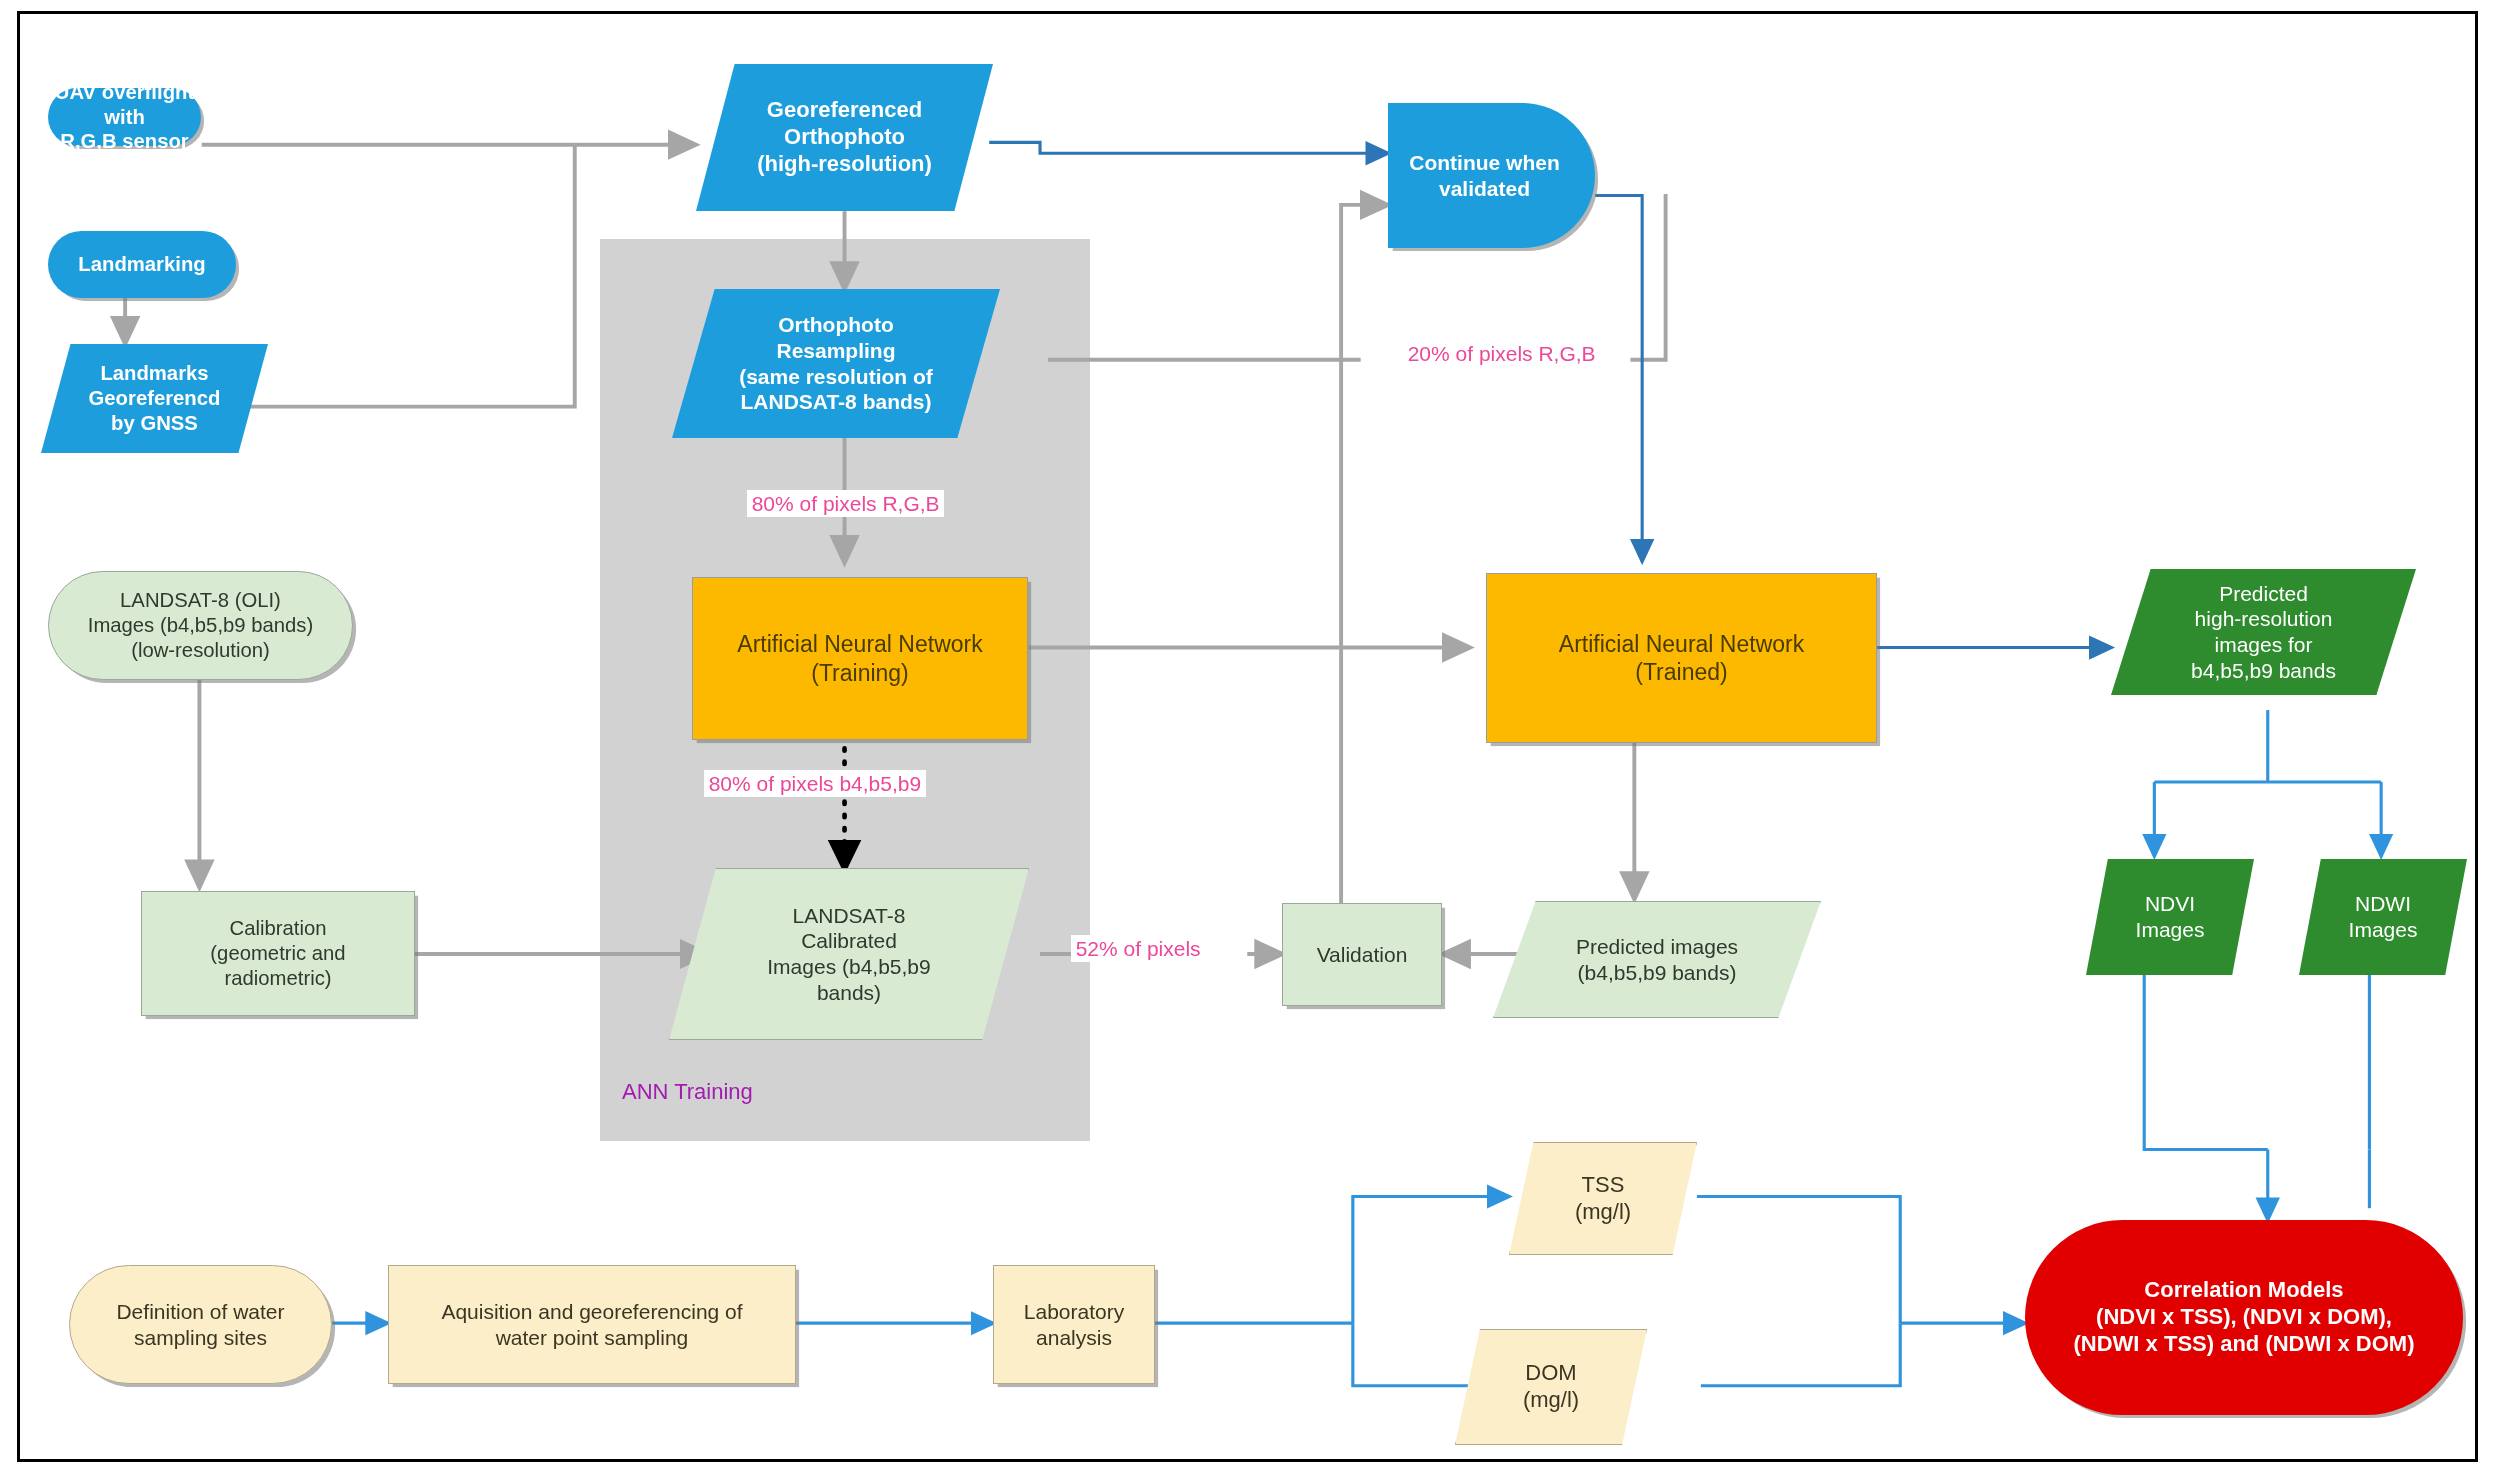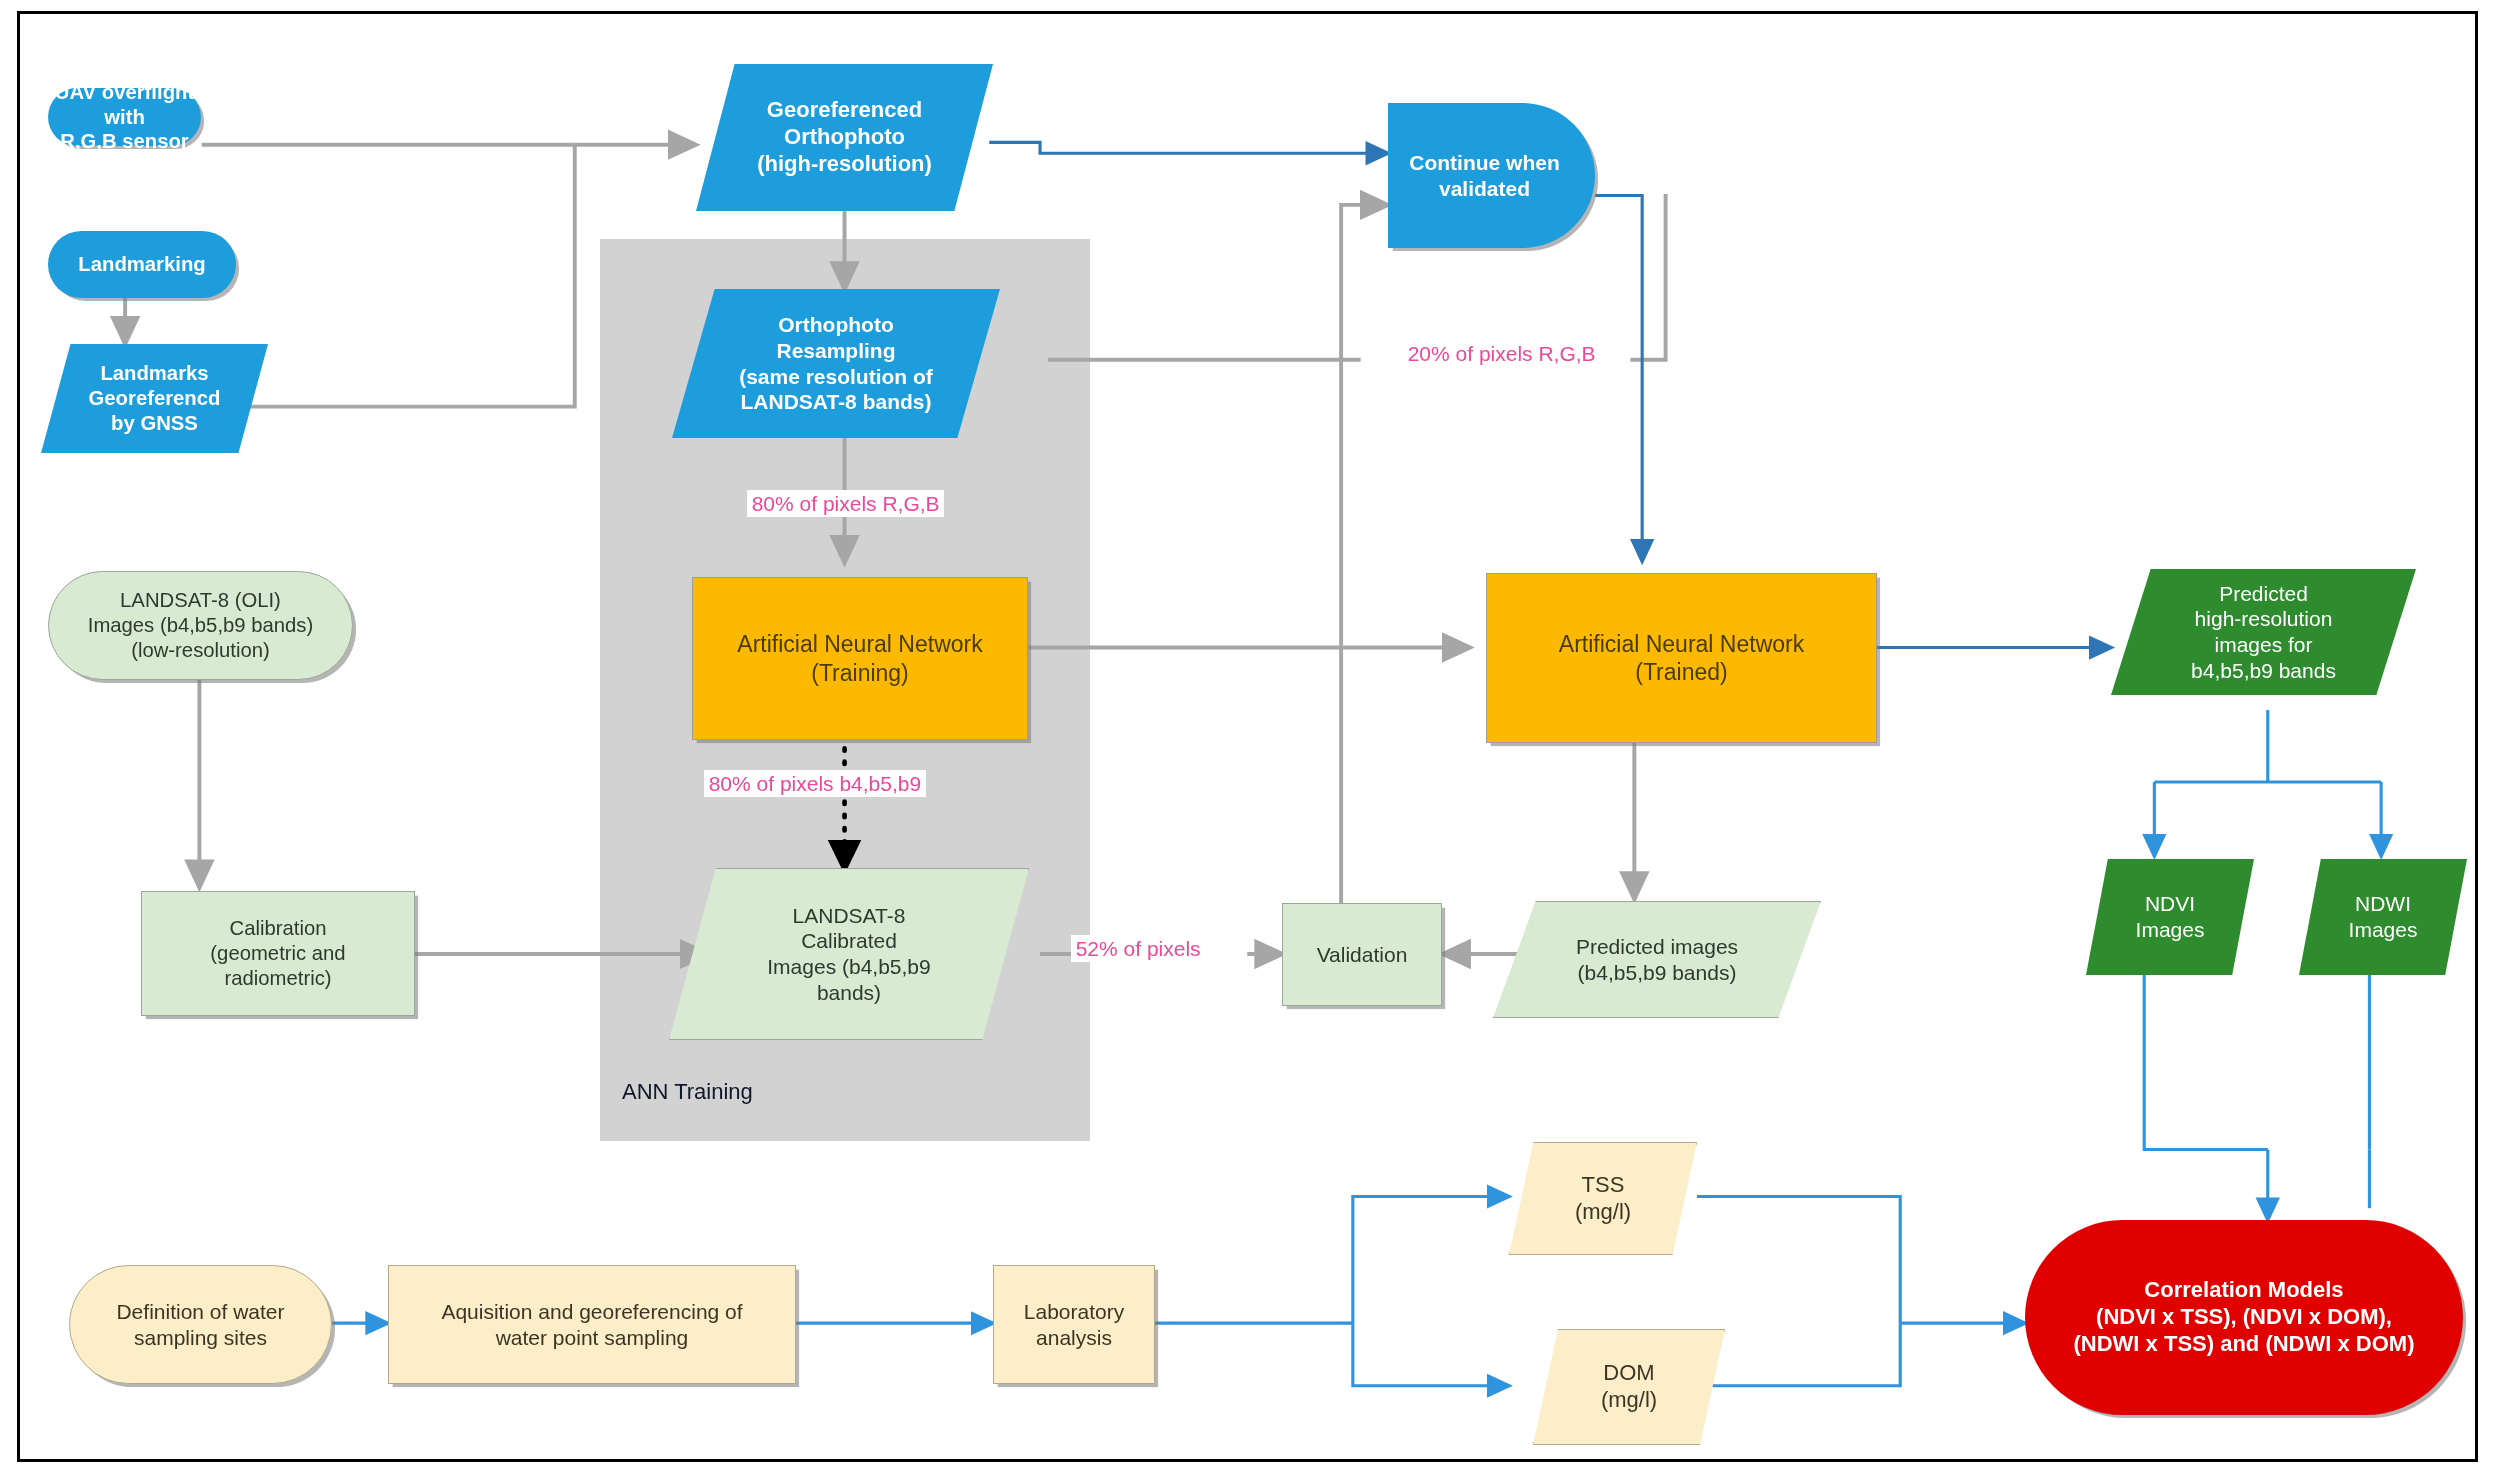--- a/index.html
+++ b/index.html
@@ -45,21 +45,21 @@
   .ellipse{border-radius:781px;}
   .shadow{box-shadow:3.9px 3.9px 0 -0.8px rgba(120,120,120,.55);}
 
   
   .elabel{
     position:absolute;background:#ffffff;color:#ec4899;
     padding:1.6px 4.7px;white-space:nowrap;z-index:8;
     font-family:"Liberation Sans",sans-serif;
   }
   .zonelabel{
-    position:absolute;color:#0f172a;z-index:6;
+    position:absolute;color:#a21caf;z-index:6;
     font-family:"Liberation Sans",sans-serif;
     text-align:center;
   }
   svg#wires{position:absolute;left:0;top:0;width:2500px;height:1478px;z-index:2;pointer-events:none;}
 </style>
 </head>
 <body>
 
 <div id="canvas">
   <div id="frame"></div>
@@ -216,21 +216,21 @@
 
   <div class="node cream rect shadow" style="left:388px;top:1265px;width:408px;height:119px;font-size:21px;">Aquisition and georeferencing of
 water point sampling</div>
 
   <div class="node cream rect shadow" style="left:993px;top:1265px;width:162px;height:119px;font-size:21px;">Laboratory
 analysis</div>
 
   <div class="node cream para shadow" style="left:1509px;top:1142px;width:188px;height:113px;font-size:22px;">TSS
 (mg/l)</div>
 
-  <div class="node cream para shadow" style="left:1533px;top:1329px;width:192px;height:116px;font-size:22px;">DOM
+  <div class="node cream para shadow" style="left:1455px;top:1329px;width:192px;height:116px;font-size:22px;">DOM
 (mg/l)</div>
 
   <div class="elabel" style="left:747px;top:490px;font-size:21px;">80% of pixels R,G,B</div>
 
   <div class="elabel" style="left:1403px;top:340px;font-size:21px;">20% of pixels R,G,B</div>
 
   <div class="elabel" style="left:704px;top:770px;font-size:21px;">80% of pixels b4,b5,b9</div>
 
   <div class="elabel" style="left:1071px;top:935px;font-size:21px;">52% of pixels</div>
 </div>

